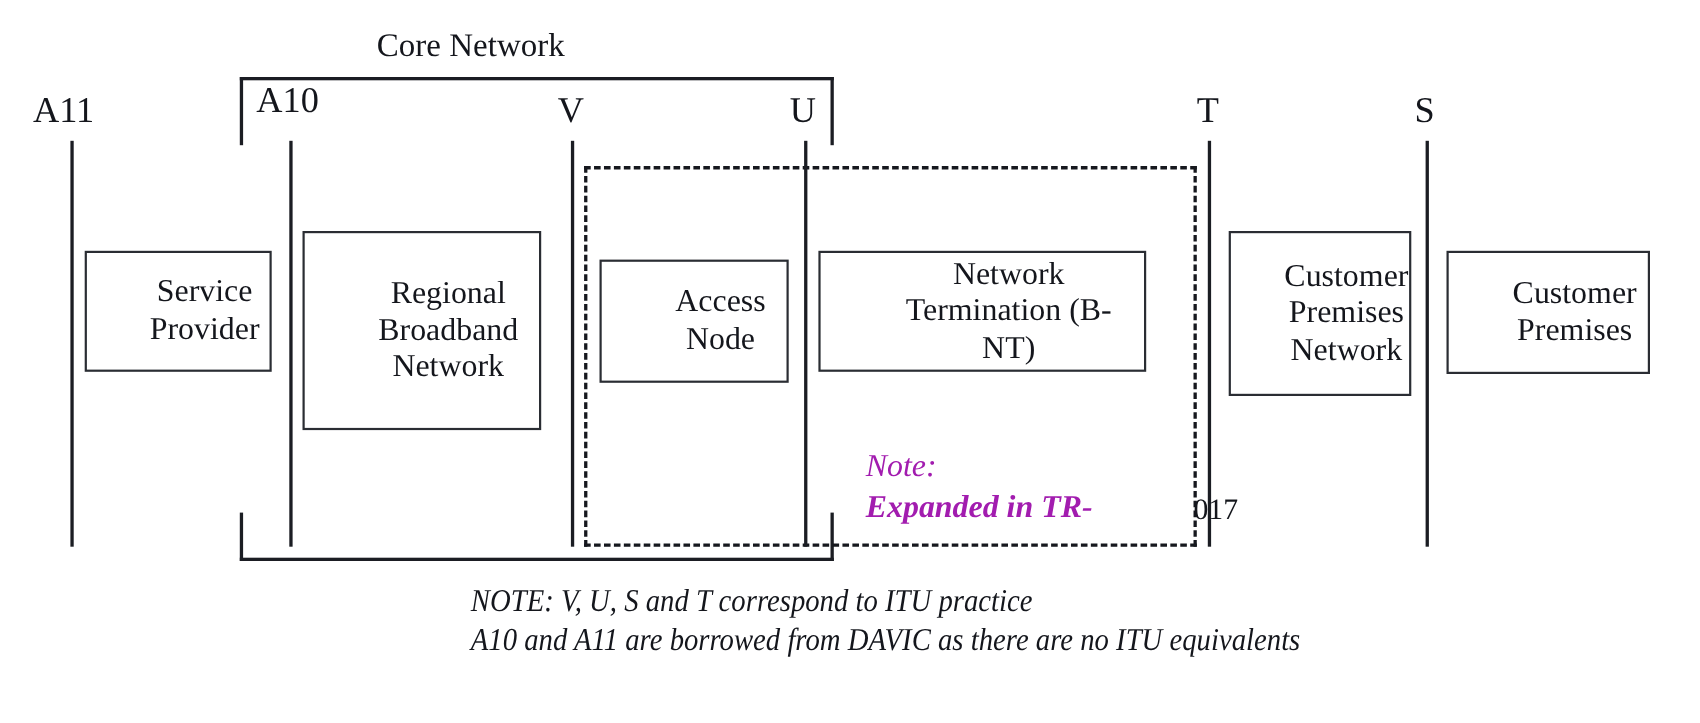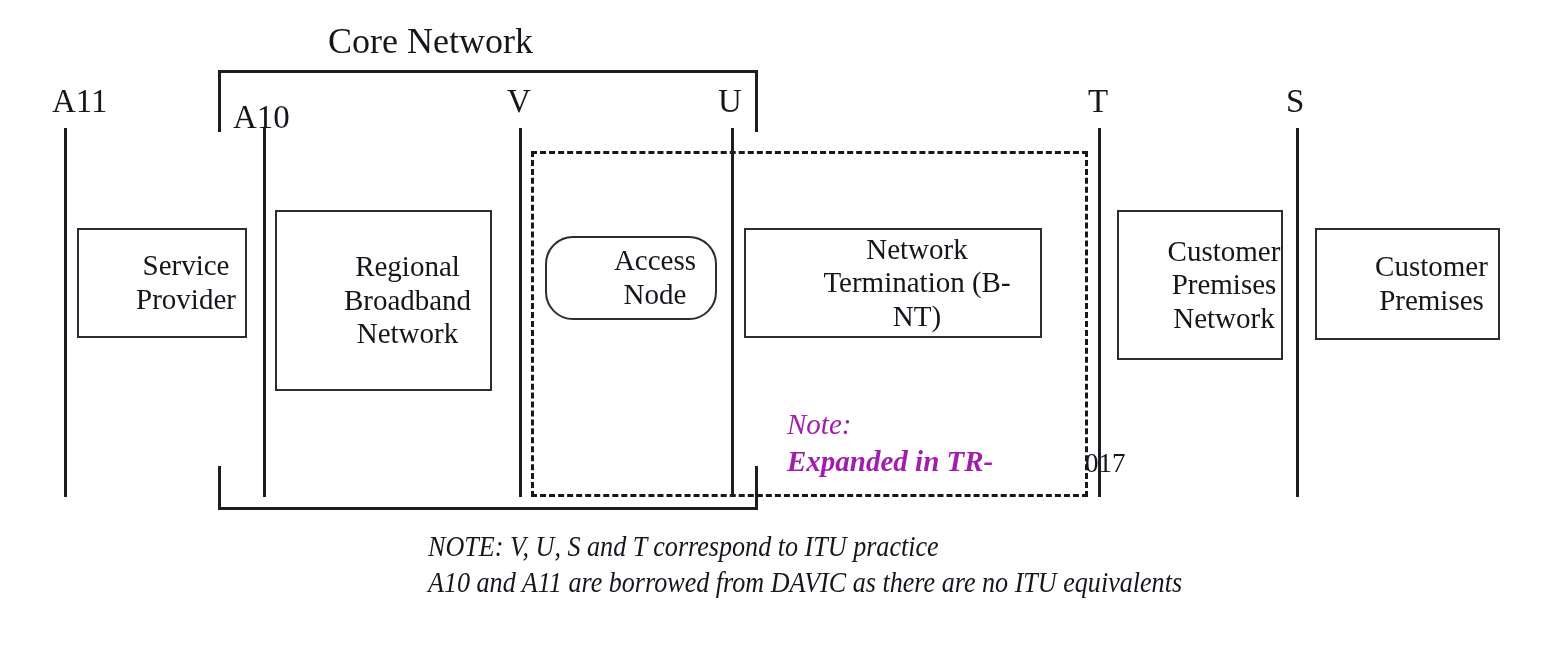--- a/index.html
+++ b/index.html
@@ -45,21 +45,21 @@
   }
   .bracket-bottom {
     position: absolute;
     border-bottom: 3px solid #1b1d23;
     border-left: 3px solid #1b1d23;
     border-right: 3px solid #1b1d23;
     box-sizing: border-box;
   }
   .bracket-caption {
     position: absolute;
-    font-size: 36px;
+    font-size: 30px;
     line-height: 31px;
     white-space: nowrap;
     color: #14161c;
   }
 
   
   .dashed-region {
     position: absolute;
     box-sizing: border-box;
     border: 3px dashed #16181e;
@@ -120,22 +120,22 @@
 <div id="canvas">
 
   <div class="bracket-caption" style="left:328px; top:26px; width:200px; text-align:center;">Core Network</div>
 
   <div class="bracket-top" style="left:218px; top:70px; width:540px; height:62px;"></div>
 
   <div class="bracket-bottom" style="left:218px; top:466px; width:540px; height:44px;"></div>
 
   <div class="dashed-region" style="left:531px; top:151px; width:557px; height:346px;"></div>
 
-  <div class="iface-label" style="left:52px;  top:85px;">A11</div>
-  <div class="iface-label" style="left:233px; top:101px;">A10</div>
+  <div class="iface-label" style="left:30px;  top:85px;">A11</div>
+  <div class="iface-label" style="left:233px; top:76px;">A10</div>
   <div class="iface-label" style="left:507px; top:85px;">V</div>
   <div class="iface-label" style="left:718px; top:85px;">U</div>
   <div class="iface-label" style="left:1088px;top:85px;">T</div>
   <div class="iface-label" style="left:1286px;top:85px;">S</div>
 
   <div class="iface-line" style="left:64px;   top:128px; height:369px;"></div>
   <div class="iface-line" style="left:263px;  top:128px; height:369px;"></div>
   <div class="iface-line" style="left:519px;  top:128px; height:369px;"></div>
   <div class="iface-line" style="left:731px;  top:128px; height:369px;"></div>
   <div class="iface-line" style="left:1098px; top:128px; height:369px;"></div>
@@ -145,21 +145,21 @@
     <span class="entity-label">Service
 Provider</span>
   </div>
 
   <div class="entity-box" style="left:275px; top:210px; width:217px; height:181px;">
     <span class="entity-label">Regional
 Broadband
 Network</span>
   </div>
 
-  <div class="entity-box" style="left:545px; top:236px; width:172px; height:84px;border-radius:28px;">
+  <div class="entity-box" style="left:545px; top:236px; width:172px; height:112px;">
     <span class="entity-label">Access
 Node</span>
   </div>
 
   <div class="entity-box" style="left:744px; top:228px; width:298px; height:110px;">
     <span class="entity-label">Network
 Termination (B-NT)</span>
   </div>
 
   <div class="entity-box" style="left:1117px; top:210px; width:166px; height:150px;">

